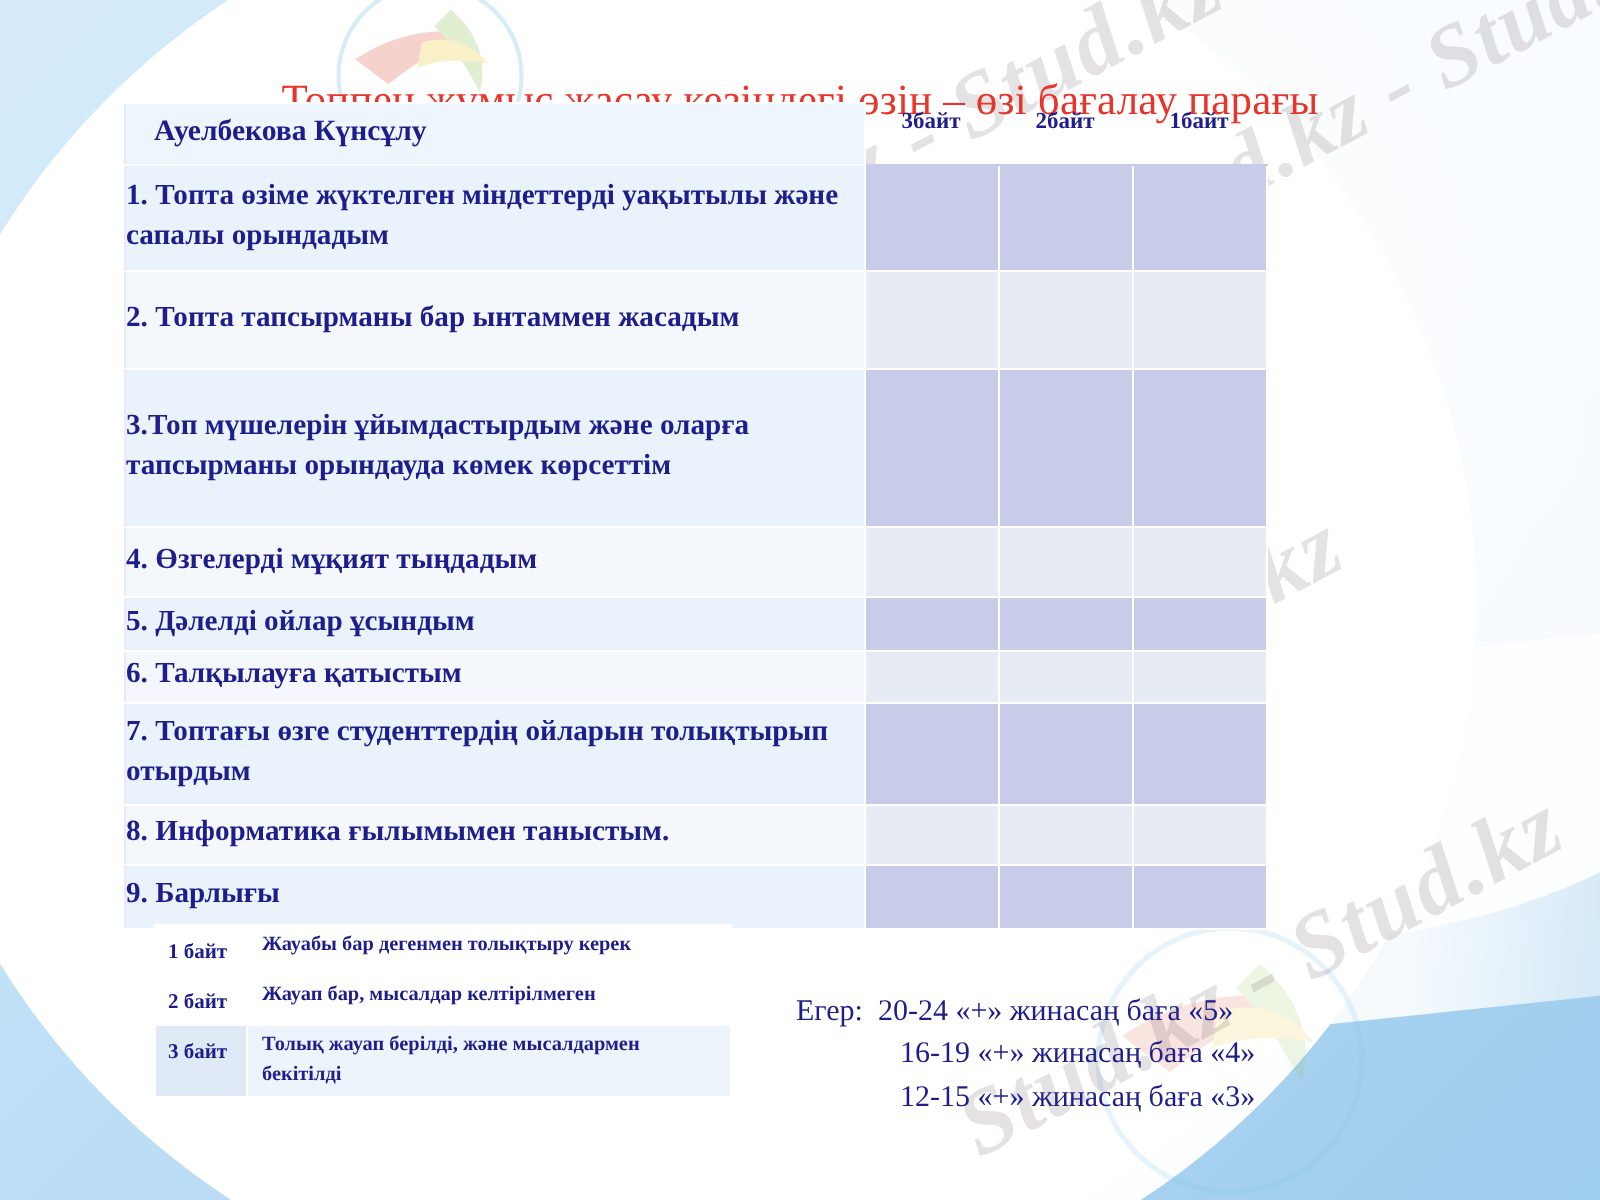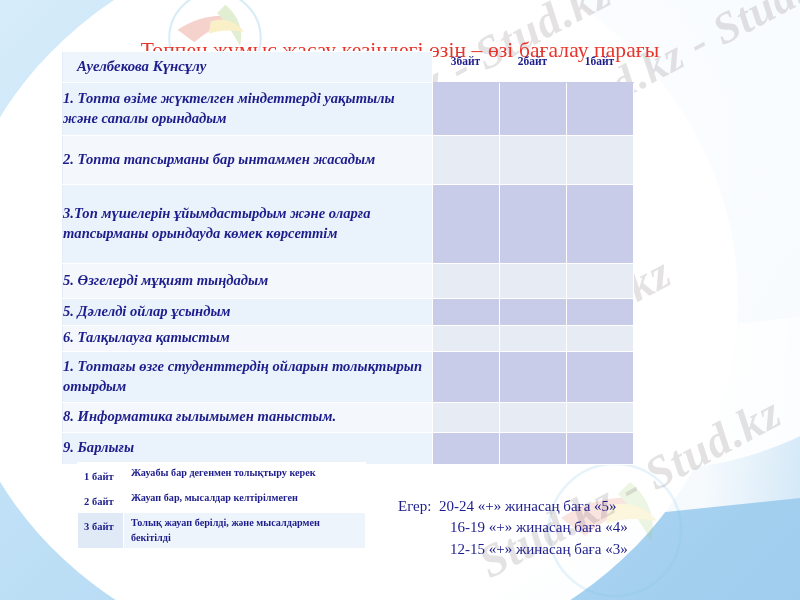--- a/index.html
+++ b/index.html
@@ -145,21 +145,20 @@
     width: 572px;
   }
   table.main {
     border-collapse: collapse;
     table-layout: fixed;
     width: 572px;
   }
   table.main td {
     padding: 0;
     vertical-align: middle;
-    font-style: italic;
   }
   .col-item  { width: 370px; }
   .col-cell  { width: 67px; }
 
   .cell-item {
     background: #eaf2fb;
     border: 1px solid #ffffff;
     border-left: 1px solid #e2edf8;
     color: #1d1d8c;
     font-weight: bold;
@@ -336,42 +335,42 @@
         </tr>
 
         <tr>
           <td class="cell-item" style="height:78px">3.Топ мүшелерін ұйымдастырдым және оларға тапсырманы орындауда көмек көрсеттім</td>
           <td class="cell-mark"></td>
           <td class="cell-mark"></td>
           <td class="cell-mark"></td>
         </tr>
 
         <tr>
-          <td class="cell-item lite" style="height:34px">5. Өзгелерді мұқият тыңдадым</td>
+          <td class="cell-item lite" style="height:34px">4. Өзгелерді мұқият тыңдадым</td>
           <td class="cell-mark alt"></td>
           <td class="cell-mark alt"></td>
           <td class="cell-mark alt"></td>
         </tr>
 
         <tr>
           <td class="cell-item" style="height:26px">5. Дәлелді ойлар ұсындым</td>
           <td class="cell-mark"></td>
           <td class="cell-mark"></td>
           <td class="cell-mark"></td>
         </tr>
 
         <tr>
           <td class="cell-item lite" style="height:25px">6. Талқылауға қатыстым</td>
           <td class="cell-mark alt"></td>
           <td class="cell-mark alt"></td>
           <td class="cell-mark alt"></td>
         </tr>
 
         <tr>
-          <td class="cell-item" style="height:50px">1. Топтағы өзге студенттердің ойларын толықтырып отырдым</td>
+          <td class="cell-item" style="height:50px">7. Топтағы өзге студенттердің ойларын толықтырып отырдым</td>
           <td class="cell-mark"></td>
           <td class="cell-mark"></td>
           <td class="cell-mark"></td>
         </tr>
 
         <tr>
           <td class="cell-item lite" style="height:29px">8.  Информатика ғылымымен таныстым.</td>
           <td class="cell-mark alt"></td>
           <td class="cell-mark alt"></td>
           <td class="cell-mark alt"></td>

